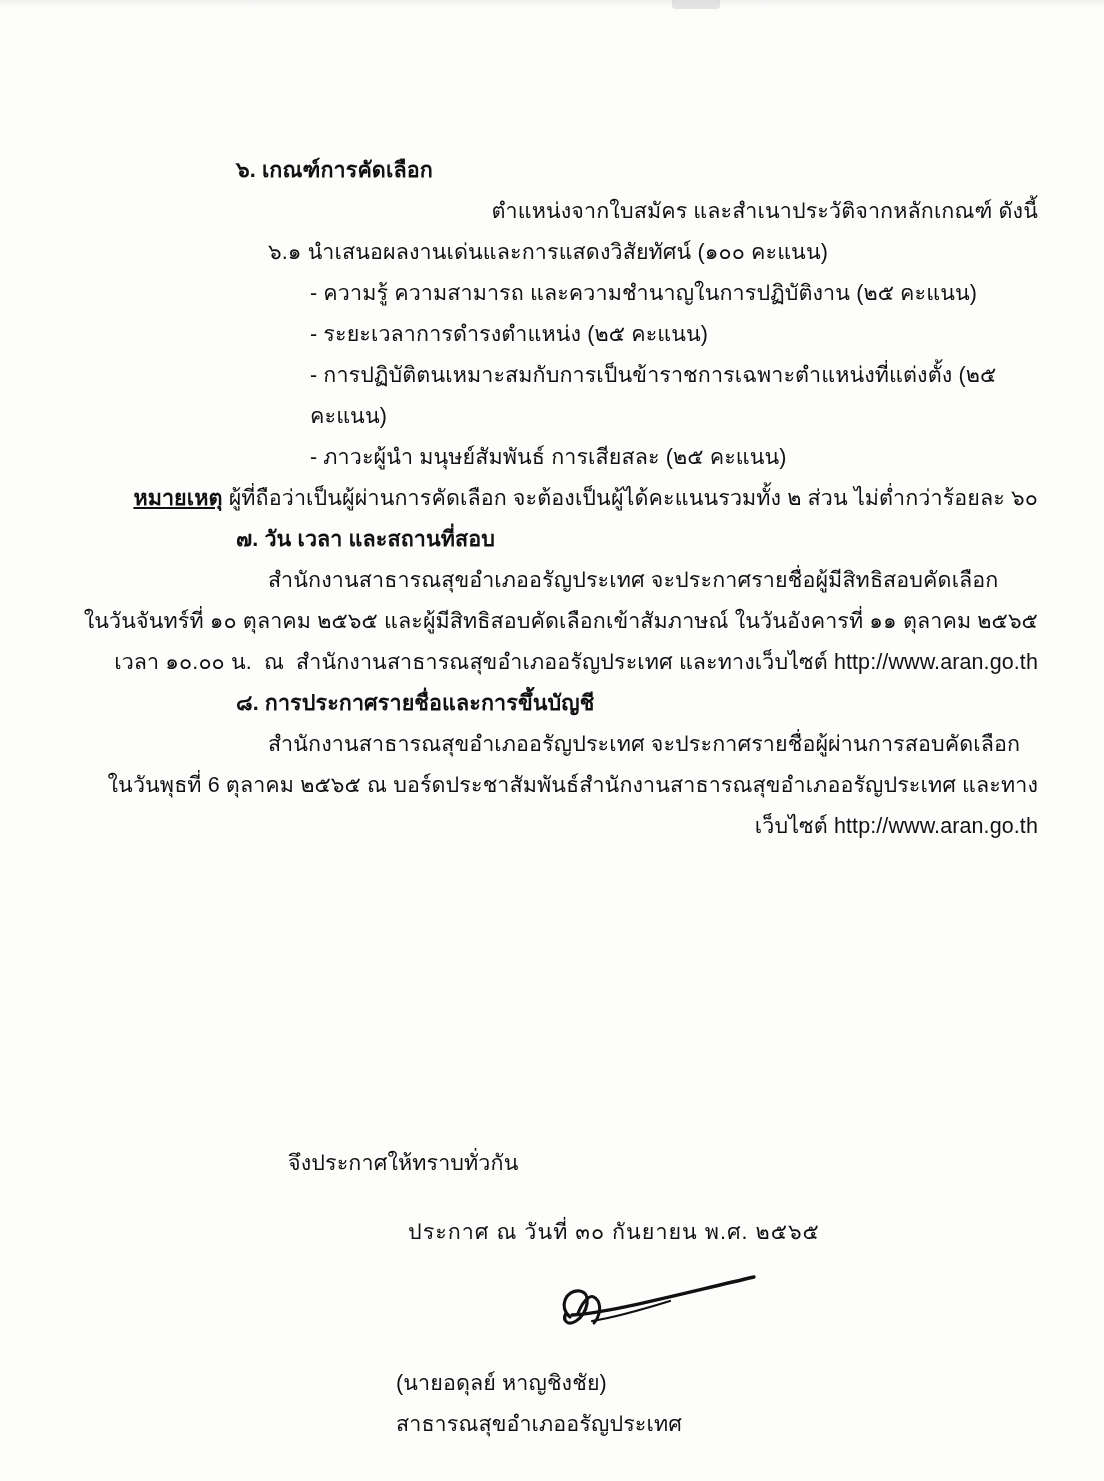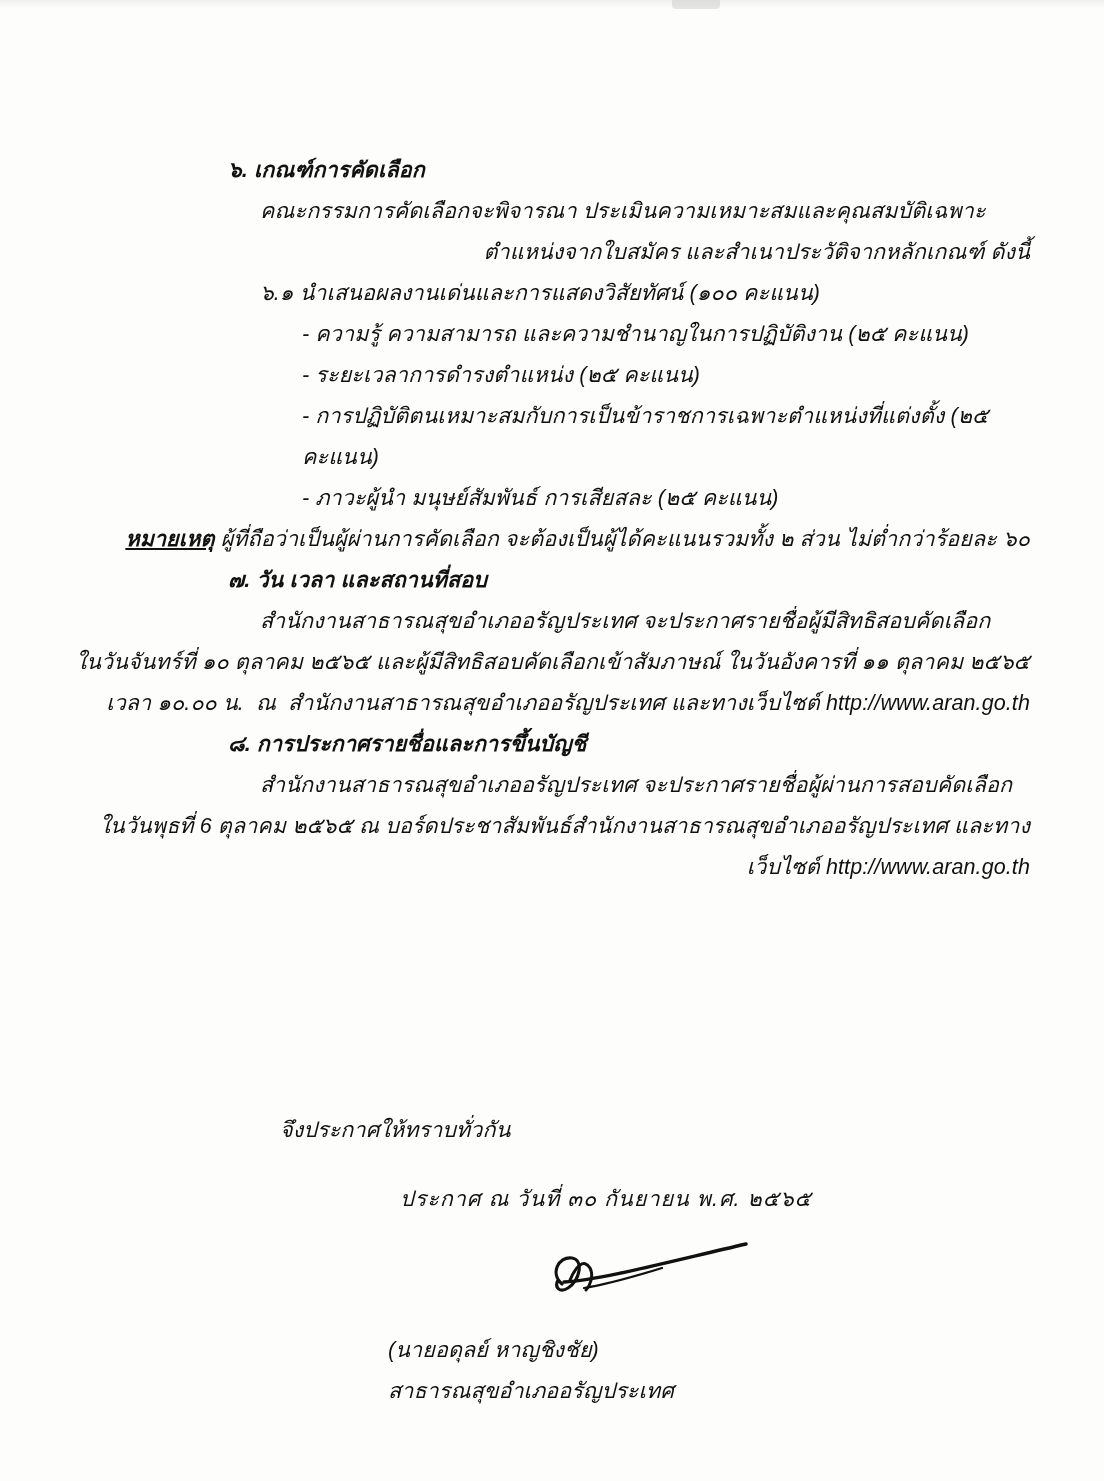--- a/index.html
+++ b/index.html
@@ -32,24 +32,23 @@
     left: 672px;
     top: 0px;
     width: 48px;
     height: 9px;
     background: #cfcfcf;
     opacity: .55;
     border-radius: 0 0 4px 4px;
   }
   .content {
     position: absolute;
-    left: 70px;
+    left: 78px;
     top: 150px;
     width: 960px;
-    font-style: italic;
   }
   .ln {
     font-size: 21.5px;
     line-height: 41px;
     white-space: pre-wrap;
     letter-spacing: .1px;
   }
   .bold { font-weight: bold; }
   .indent-head { padding-left: 158px; }
   .indent-para { padding-left: 190px; }
@@ -59,21 +58,21 @@
   .note-underline {
     text-decoration: underline;
     font-weight: bold;
   }
   .sig-block {
     position: absolute;
     left: 0;
     top: 960px;
     width: 960px;
   }
-  .closing { padding-left: 210px; }
+  .closing { padding-left: 210px; margin-top: 33px; }
   .announce-date {
     padding-left: 330px;
     letter-spacing: 1px;
   }
   .signature {
     position: relative;
     height: 110px;
   }
   .signature svg {
     position: absolute;
@@ -90,21 +89,20 @@
 </head>
 <body>
 
 <div class="page">
   <div class="paper-edge"></div>
   <div class="corner-smudge"></div>
 
   <div class="content">
 
     <div class="ln bold indent-head">๖. เกณฑ์การคัดเลือก</div>
-    <div class="ln indent-para">คณะกรรมการคัดเลือกจะพิจารณา ประเมินความเหมาะสมและคุณสมบัติเฉพาะ</div>
     <div class="ln flush">ตำแหน่งจากใบสมัคร และสำเนาประวัติจากหลักเกณฑ์ ดังนี้</div>
     <div class="ln indent-sub">๖.๑ นำเสนอผลงานเด่นและการแสดงวิสัยทัศน์ (๑๐๐ คะแนน)</div>
     <div class="ln indent-dash">- ความรู้ ความสามารถ และความชำนาญในการปฏิบัติงาน (๒๕ คะแนน)</div>
     <div class="ln indent-dash">- ระยะเวลาการดำรงตำแหน่ง (๒๕ คะแนน)</div>
     <div class="ln indent-dash">- การปฏิบัติตนเหมาะสมกับการเป็นข้าราชการเฉพาะตำแหน่งที่แต่งตั้ง (๒๕ คะแนน)</div>
     <div class="ln indent-dash">- ภาวะผู้นำ มนุษย์สัมพันธ์ การเสียสละ (๒๕ คะแนน)</div>
     <div class="ln flush"><span class="note-underline">หมายเหตุ</span><span> ผู้ที่ถือว่าเป็นผู้ผ่านการคัดเลือก จะต้องเป็นผู้ได้คะแนนรวมทั้ง ๒ ส่วน ไม่ต่ำกว่าร้อยละ ๖๐</span></div>
 
     <div class="ln bold indent-head">๗. วัน เวลา และสถานที่สอบ</div>
     <div class="ln indent-para">สำนักงานสาธารณสุขอำเภออรัญประเทศ จะประกาศรายชื่อผู้มีสิทธิสอบคัดเลือก</div>

